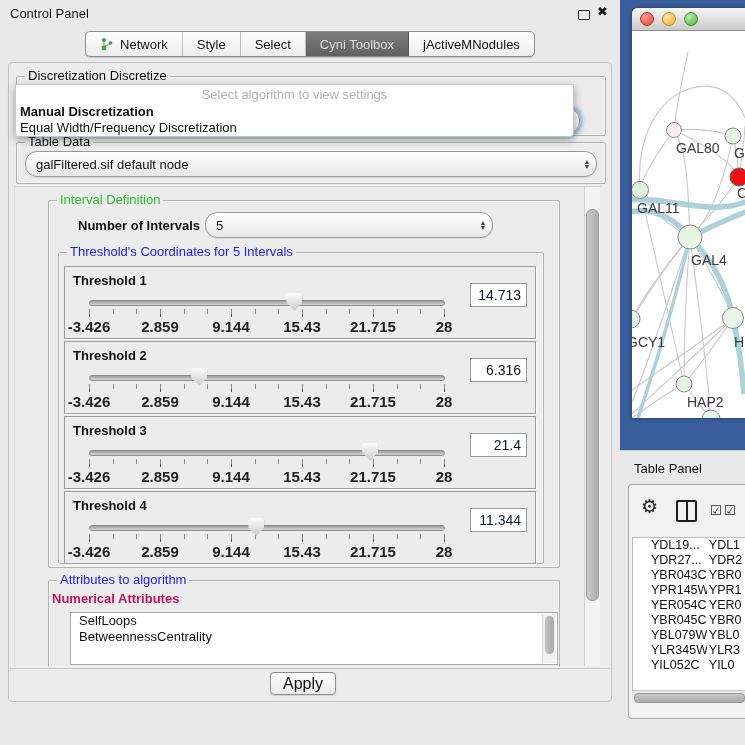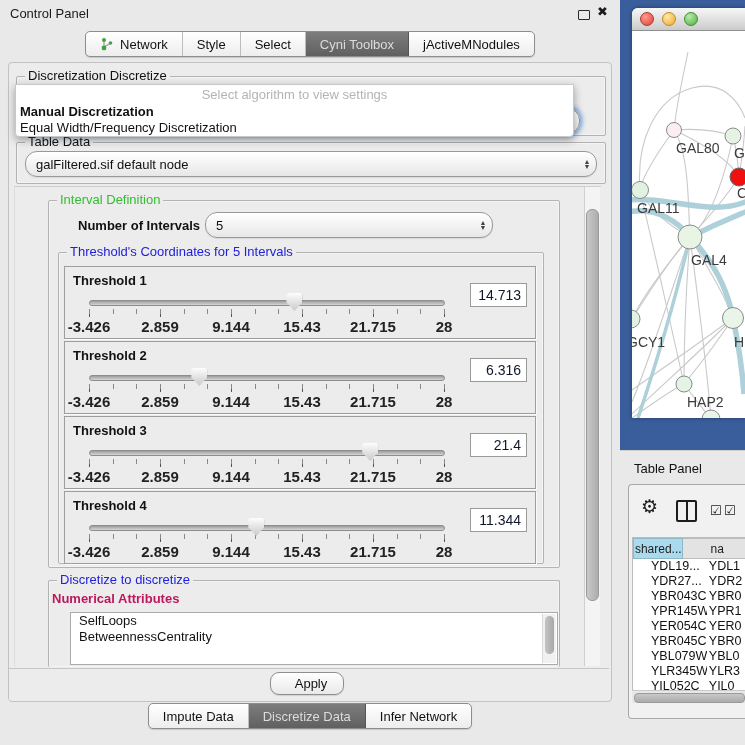--- a/index.html
+++ b/index.html
@@ -85,22 +85,22 @@
   
   #attrList{left:70px;top:612px;width:486px;height:51px;background:#fff;border:1px solid #ababab;overflow:hidden;}
   .attr-item{height:16px;line-height:16px;padding-left:8px;font-size:13px;color:#111;white-space:nowrap;}
   #attrScroll{position:absolute;right:1px;top:1px;width:13px;height:49px;background:#f1f1f1;border-left:1px solid #d8d8d8;}
   #attrThumb{position:absolute;left:1.5px;top:2px;width:9px;height:38px;border-radius:5px;
              background:linear-gradient(90deg,#c4c4c4,#a8a8a8);}
 
   
   #applyRow{left:9px;top:668px;width:600px;height:31px;background:#ececec;border-top:1px solid #c6c6c6;}
   #applyBtn{left:270px;top:672px;width:64px;height:21px;background:linear-gradient(#ffffff,#e9e9e9);
-            border:1px solid #8f8f8f;border-radius:9px;font-size:13px;color:#111;
-            display:flex;align-items:center;justify-content:center;box-shadow:0 1px 1px rgba(0,0,0,.12);padding-left:8px;}
+            border:1px solid #8f8f8f;border-radius:4px;font-size:16px;color:#111;
+            display:flex;align-items:center;justify-content:center;box-shadow:0 1px 1px rgba(0,0,0,.12);}
 
   
   #netFrame{left:620px;top:0;width:125px;height:450px;background:#3a5e9c;overflow:hidden;}
   #macWin{position:absolute;left:12px;top:8px;width:113px;height:410px;border-radius:6px 0 0 0;overflow:hidden;
           background:#fff;box-shadow:0 0 4px rgba(0,0,0,.4);}
   #macBar{height:22px;background:linear-gradient(#f7f7f7,#cbcbcb);border-bottom:1px solid #8f8f8f;
           display:flex;align-items:center;gap:8px;padding-left:8px;}
   .light{width:12px;height:12px;border-radius:50%;}
   .l-red{background:radial-gradient(circle at 35% 30%,#ff9a90,#dd4238);border:1px solid #ad3a30;}
   .l-yellow{background:radial-gradient(circle at 35% 30%,#ffe9a8,#f0a928);border:1px solid #c08a1e;}
@@ -285,47 +285,34 @@
           <span class="scale-num" style="left: 213px;">15.43</span>
           <span class="scale-num" style="left: 284px;">21.715</span>
           <span class="scale-num" style="left: 355px;">28</span>
         </div>
       <div class="thumb" style="left: 159.318px;"></div>
     </div>
     <input class="thr-value" readonly="" value="11.344" style="">
   </div>
 
   <div class="group" style="left:48px;top:580px;width:510px;height:86px;border-bottom:none;">
-    <div class="group-title t-blue">Discretize to discretize</div>
+    <div class="group-title t-blue">Attributes to algorithm</div>
   </div>
   <div class="abs" style="left:52px;top:591px;font-size:13px;font-weight:bold;color:#be185d;">Numerical Attributes</div>
   <div class="abs" id="attrList">
     <div class="attr-item">SelfLoops</div>
     <div class="attr-item">BetweennessCentrality</div>
     <div id="attrScroll">
       <div id="attrThumb"></div>
     </div>
   </div>
 
   <div class="abs" id="applyRow"></div>
   <div class="abs" id="applyBtn">Apply</div>
 
-  <div class="abs" id="bottomTabs">
-    <div class="segbar">
-      <div class="seg">
-          <span>Impute Data</span>
-        </div>
-      <div class="seg sel">
-          <span>Discretize Data</span>
-        </div>
-      <div class="seg">
-          <span>Infer Network</span>
-        </div>
-    </div>
-  </div>
 </div>
 
 <div class="abs" id="netFrame">
   <div id="macWin">
     <div id="macBar">
       <div class="light l-red"></div>
       <div class="light l-yellow"></div>
       <div class="light l-green"></div>
     </div>
     <svg id="netCanvas" viewBox="0 0 113 388">
@@ -392,24 +379,20 @@
 
 <div class="abs" id="tpHeaderStrip"></div>
 <div class="abs" id="tpTitle">Table Panel</div>
 <div class="abs" id="tpBox"></div>
 <div class="abs" id="gearIcon">⚙</div>
 <div class="abs" id="colIcon"></div>
 <div class="abs cbIcon" style="left:710px;">☑</div>
 <div class="abs cbIcon" style="left:724px;">☑</div>
 
 <div class="abs" id="tbl">
-  <div id="tblHead">
-    <div class="th th1">shared...</div>
-    <div class="th th2">na</div>
-  </div>
   <div class="tr">
       <div class="td td1">YDL19...</div>
       <div class="td td2">YDL1</div>
     </div>
   <div class="tr">
       <div class="td td1">YDR27...</div>
       <div class="td td2">YDR2</div>
     </div>
   <div class="tr">
       <div class="td td1">YBR043C</div>

